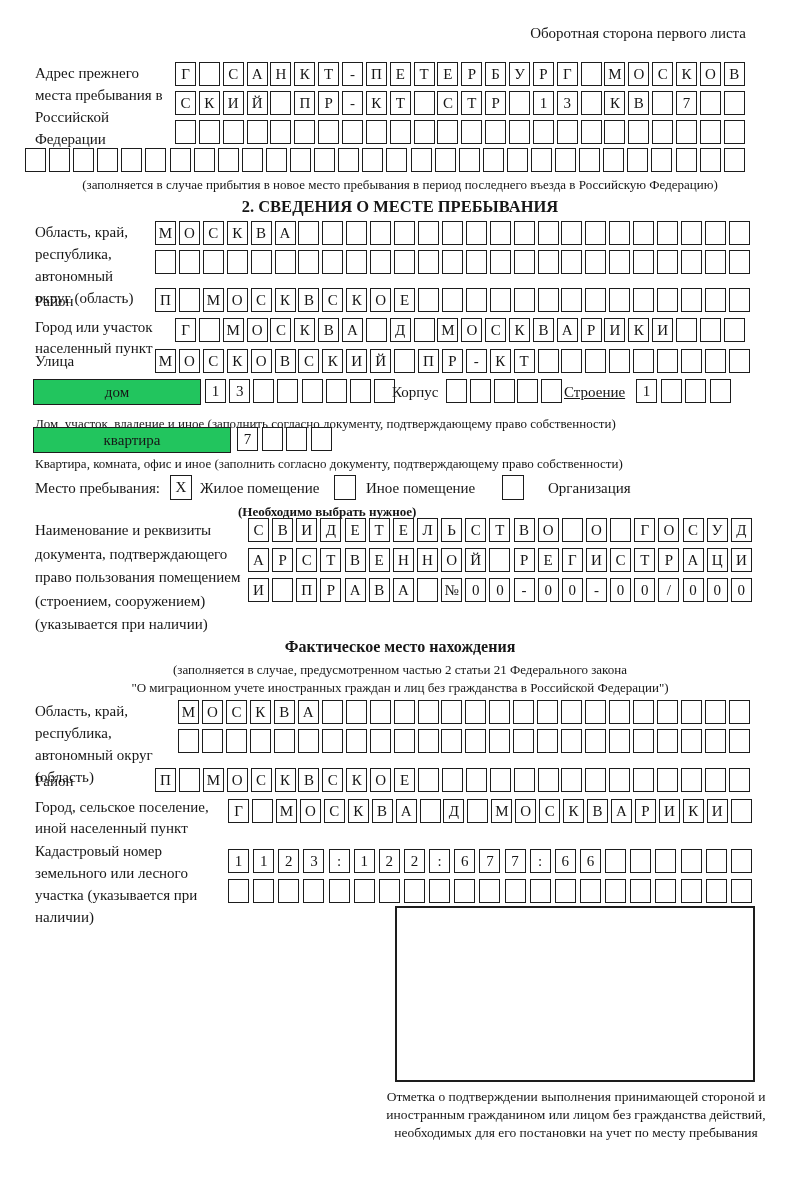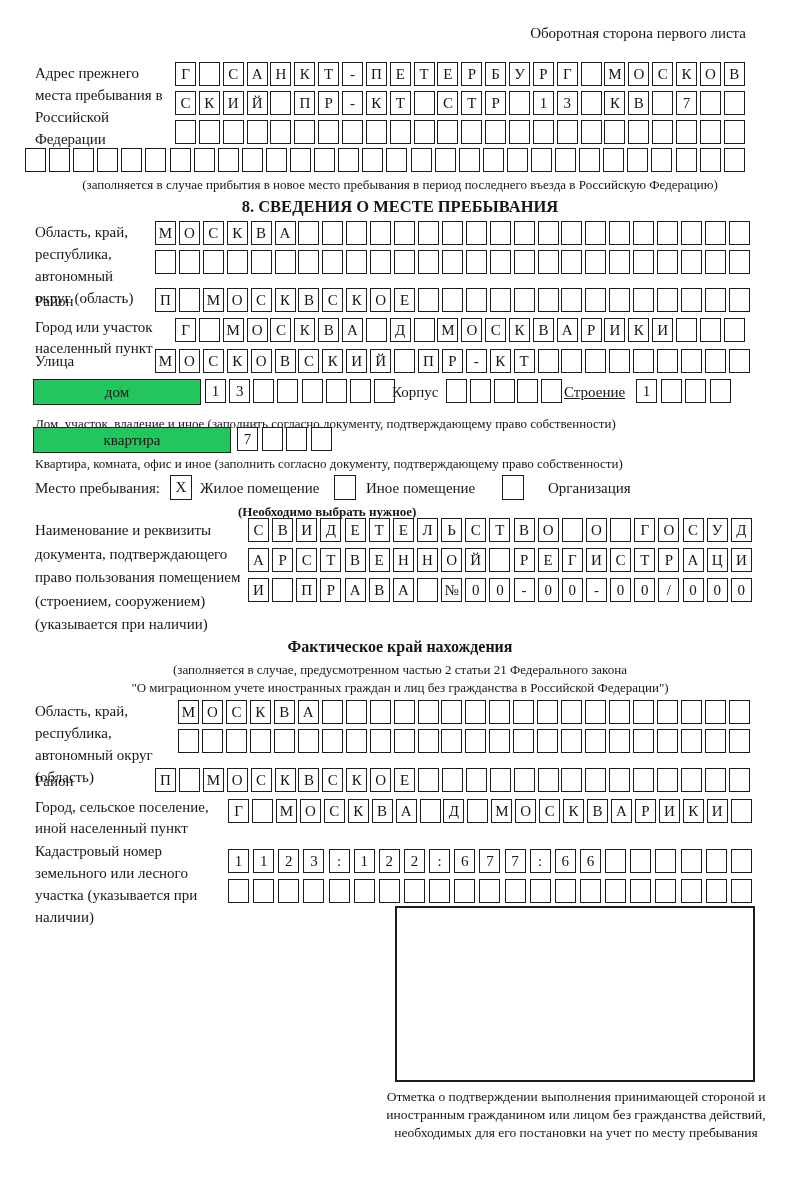--- a/index.html
+++ b/index.html
@@ -144,21 +144,21 @@
       <span class="cell"></span>
       <span class="cell"></span>
       <span class="cell"></span>
       <span class="cell"></span>
       <span class="cell"></span>
       <span class="cell"></span>
     </div>
 
   <div class="abs cap center" style="left:0;top:176px;width:800px;">(заполняется в случае прибытия в новое место пребывания в период последнего въезда в Российскую Федерацию)</div>
 
-  <div class="abs title center" style="left:0;top:197px;width:800px;">8. СВЕДЕНИЯ О МЕСТЕ ПРЕБЫВАНИЯ</div>
+  <div class="abs title center" style="left:0;top:197px;width:800px;">2. СВЕДЕНИЯ О МЕСТЕ ПРЕБЫВАНИЯ</div>
 
   <div class="abs lbl" style="left:35px;top:221px;width:112px;">Область, край, республика, автономный округ (область)</div>
   <div class="cells" style="left:155px;top:221px;width:595px;">
       <span class="cell">М</span>
       <span class="cell">О</span>
       <span class="cell">С</span>
       <span class="cell">К</span>
       <span class="cell">В</span>
       <span class="cell">А</span>
       <span class="cell"></span>
@@ -407,21 +407,21 @@
       <span class="cell">0</span>
       <span class="cell">-</span>
       <span class="cell">0</span>
       <span class="cell">0</span>
       <span class="cell">/</span>
       <span class="cell">0</span>
       <span class="cell">0</span>
       <span class="cell">0</span>
     </div>
 
-  <div class="abs title center" style="left:0;top:638px;width:800px;font-size:16px;">Фактическое край нахождения</div>
+  <div class="abs title center" style="left:0;top:638px;width:800px;font-size:16px;">Фактическое место нахождения</div>
   <div class="abs cap center" style="left:0;top:661px;width:800px;">(заполняется в случае, предусмотренном частью 2 статьи 21 Федерального закона</div>
   <div class="abs cap center" style="left:0;top:679px;width:800px;">"О миграционном учете иностранных граждан и лиц без гражданства в Российской Федерации")</div>
 
   <div class="abs lbl" style="left:35px;top:700px;width:138px;">Область, край, республика, автономный округ (область)</div>
   <div class="cells" style="left:178px;top:700px;width:572px;">
       <span class="cell">М</span>
       <span class="cell">О</span>
       <span class="cell">С</span>
       <span class="cell">К</span>
       <span class="cell">В</span>

